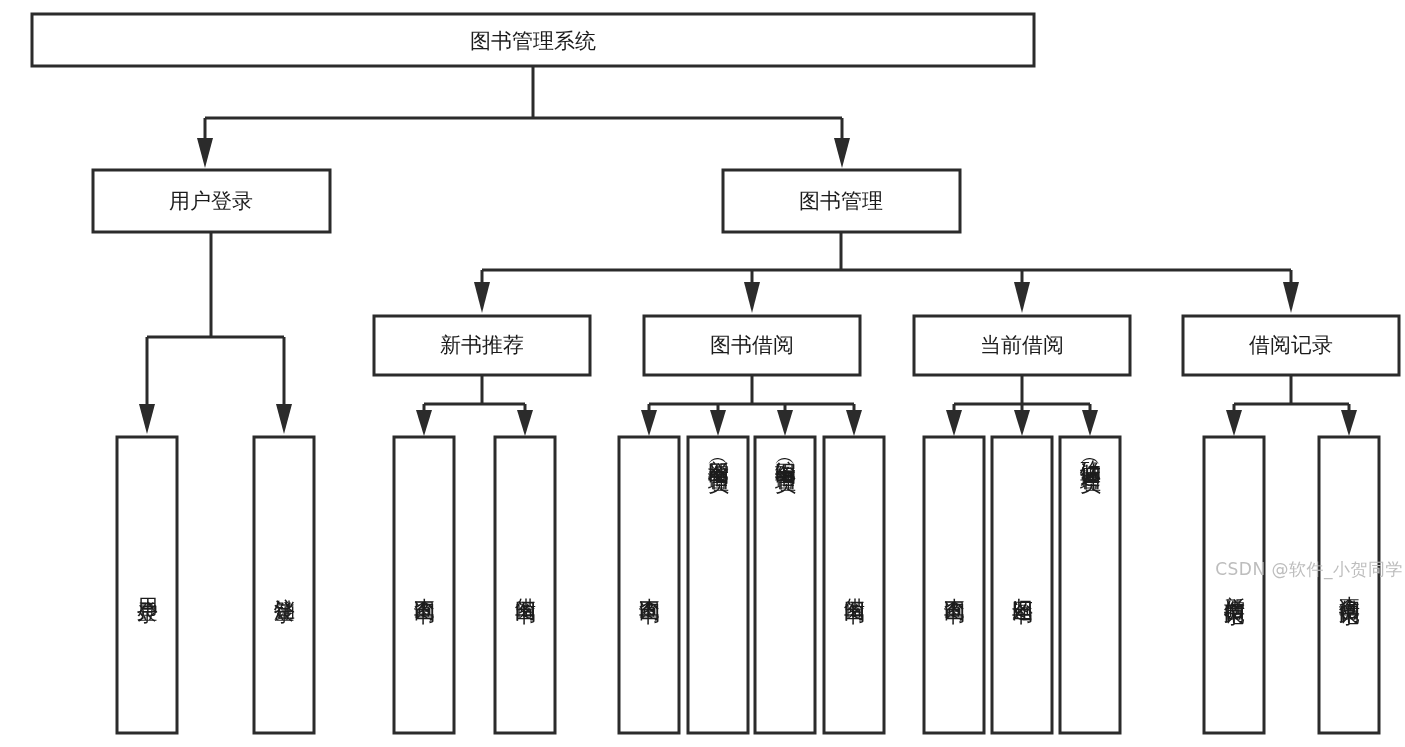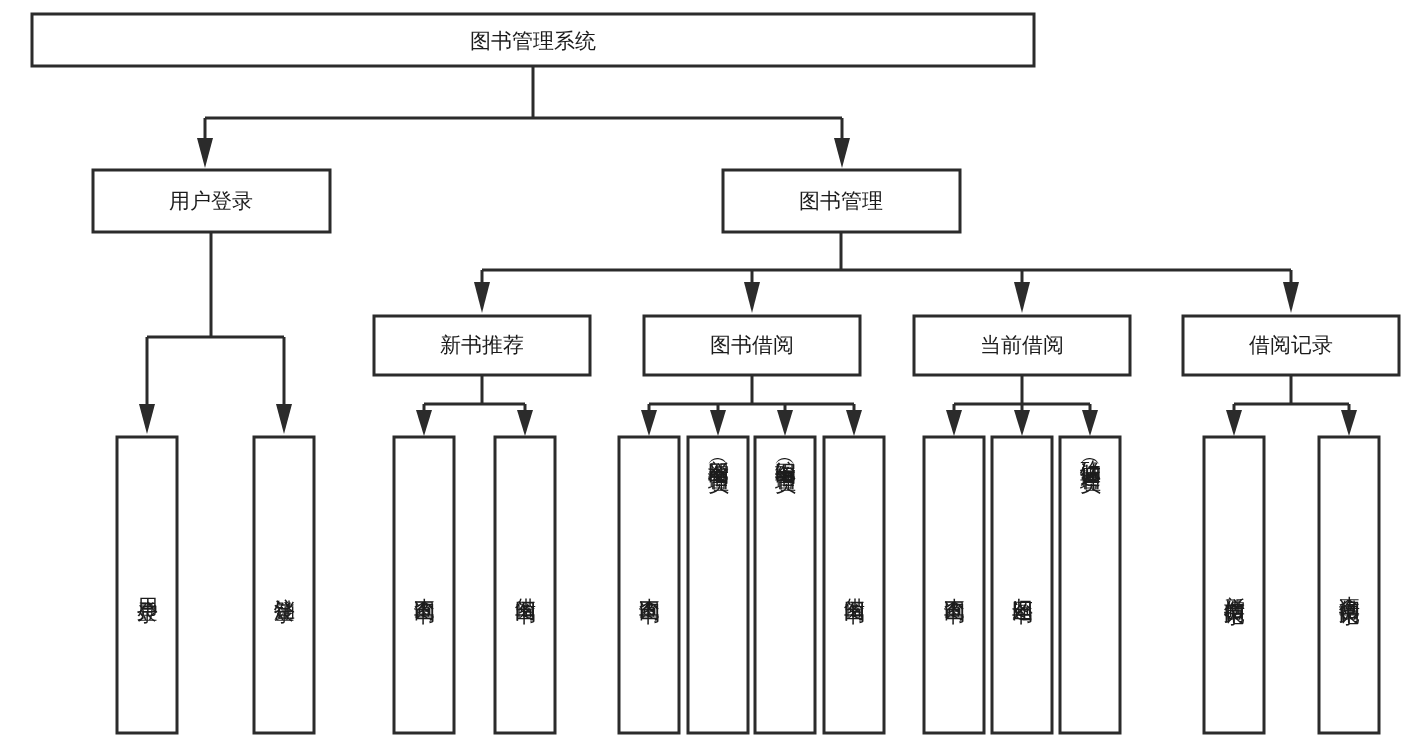--- a/index.html
+++ b/index.html
@@ -226,14 +226,15 @@
     <span class="leaf-label-v">确认归还（管理员）</span>
   </div>
 
   <div class="leaf-label-wrap centered" style="left:1192px; top:437px; width:60px; height:296px;">
     <span class="leaf-label-v">新增借阅记录</span>
   </div>
   <div class="leaf-label-wrap centered" style="left:1307px; top:437px; width:60px; height:296px;">
     <span class="leaf-label-v">查询借阅记录</span>
   </div>
 
+  <div id="watermark">CSDN @软件_小贺同学</div>
 
 </div>
 
 </body></html>

